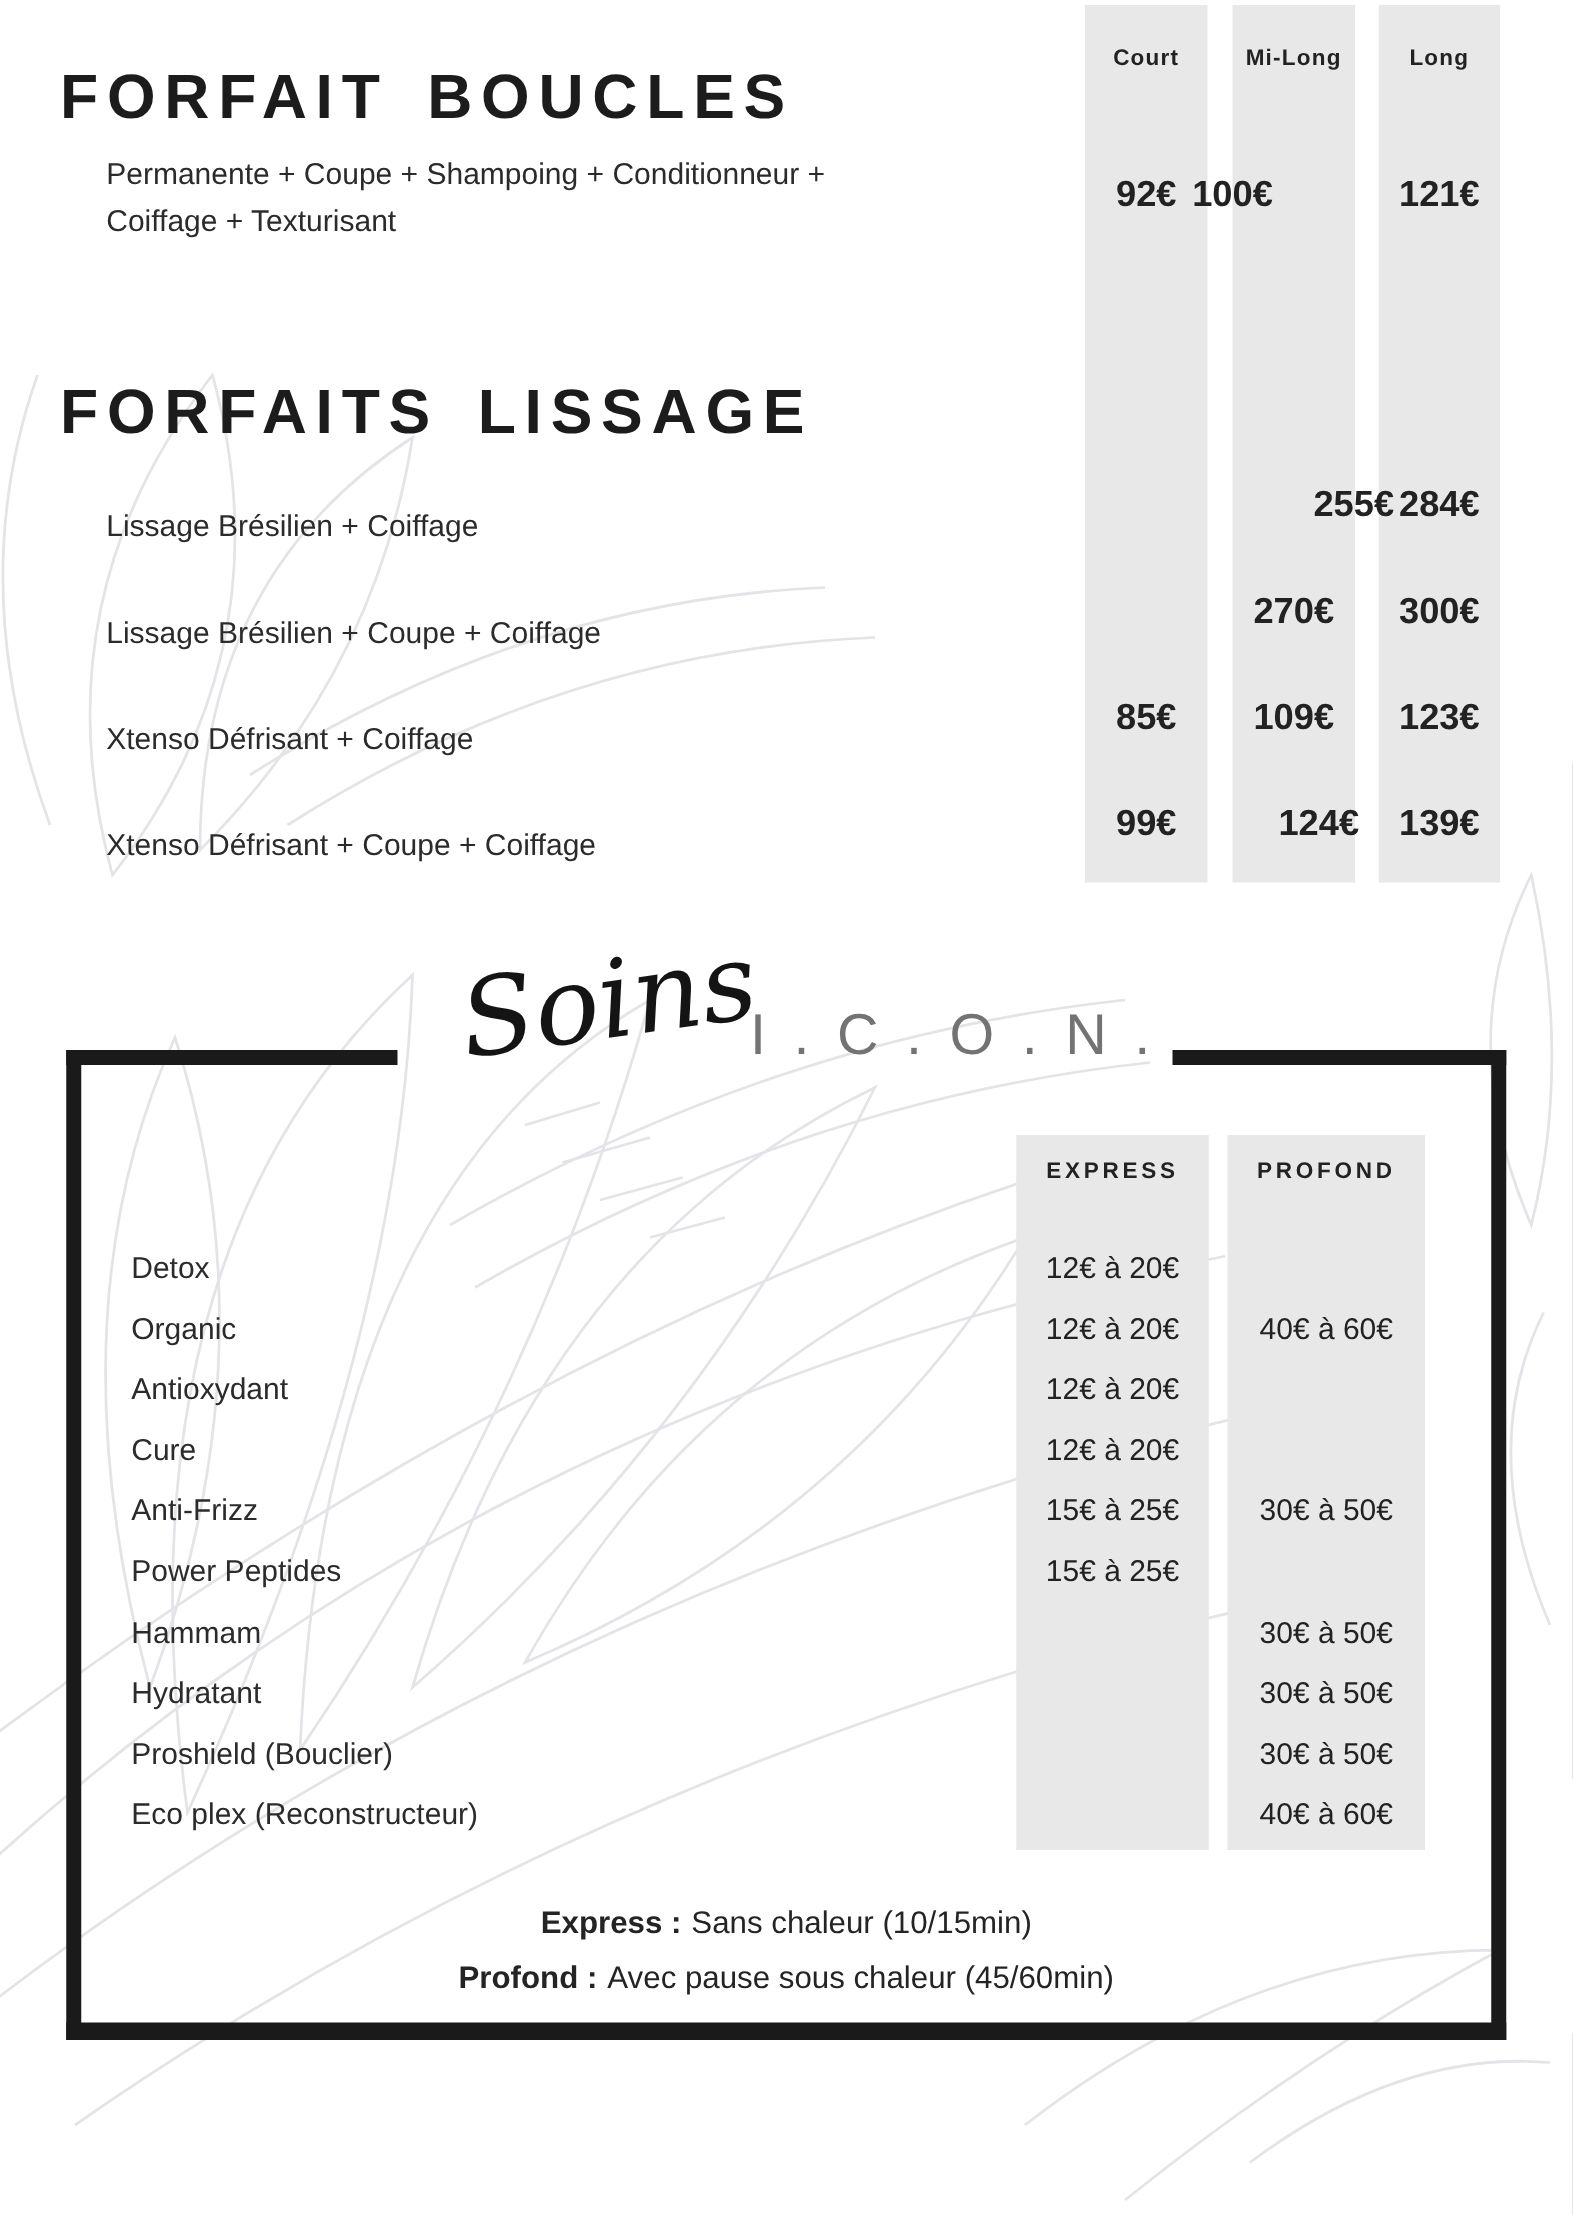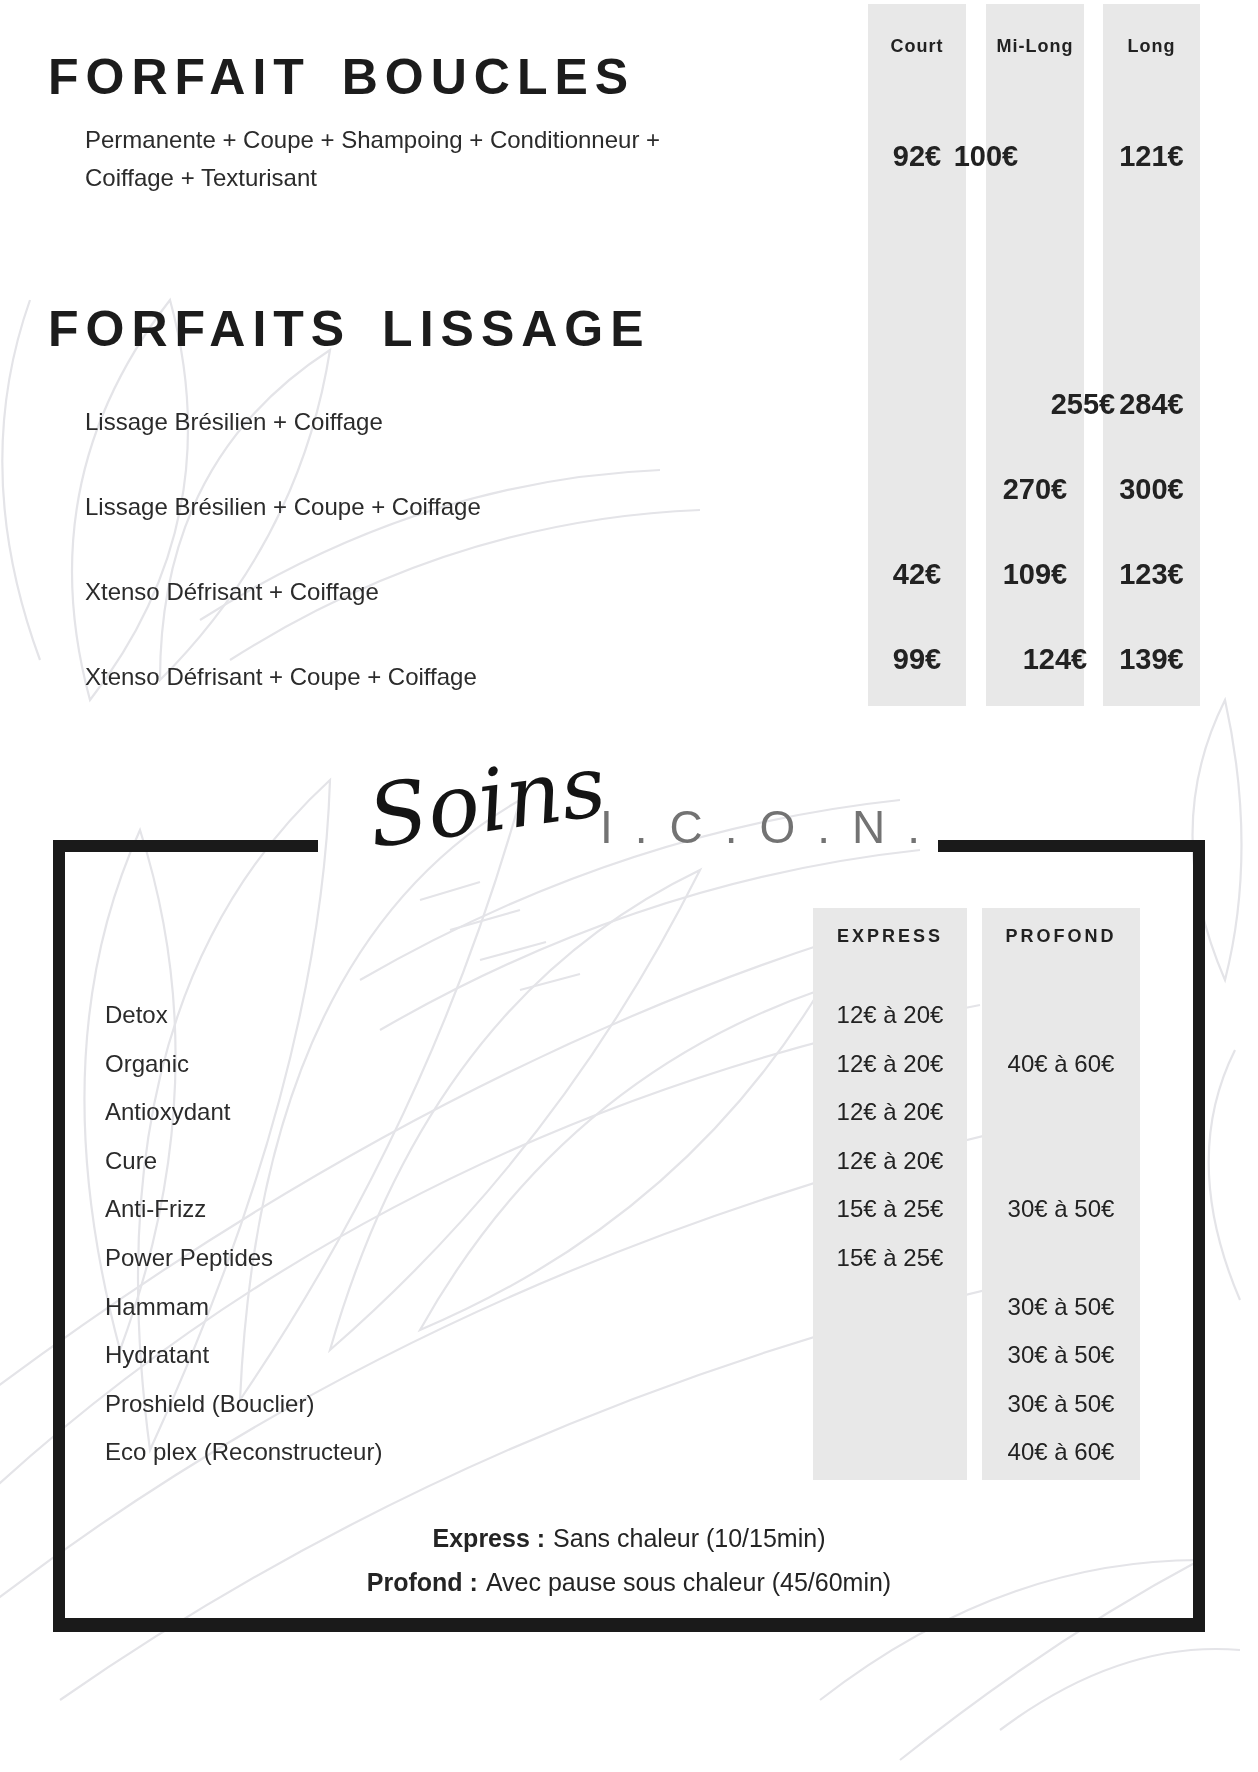--- a/index.html
+++ b/index.html
@@ -72,21 +72,21 @@
 
   <div class="heading" style="left:48px;top:300px;">FORFAITS LISSAGE</div>
   <div id="lissage-rows">
       <div class="ilabel" style="left: 85px; top: 408px;">Lissage Brésilien + Coiffage</div>
       <div class="price" style="left: 986px; top: 388px; width: 98px; padding-left: 48px;">255€</div>
       <div class="price" style="left: 1103px; top: 388px; width: 97px;">284€</div>
       <div class="ilabel" style="left: 85px; top: 493px;">Lissage Brésilien + Coupe + Coiffage</div>
       <div class="price" style="left: 986px; top: 473px; width: 98px;">270€</div>
       <div class="price" style="left: 1103px; top: 473px; width: 97px;">300€</div>
       <div class="ilabel" style="left: 85px; top: 578px;">Xtenso Défrisant + Coiffage</div>
-      <div class="price" style="left: 868px; top: 558px; width: 98px;">42€</div>
+      <div class="price" style="left: 868px; top: 558px; width: 98px;">85€</div>
       <div class="price" style="left: 986px; top: 558px; width: 98px;">109€</div>
       <div class="price" style="left: 1103px; top: 558px; width: 97px;">123€</div>
       <div class="ilabel" style="left: 85px; top: 663px;">Xtenso Défrisant + Coupe + Coiffage</div>
       <div class="price" style="left: 868px; top: 643px; width: 98px;">99€</div>
       <div class="price" style="left: 986px; top: 643px; width: 98px; padding-left: 20px;">124€</div>
       <div class="price" style="left: 1103px; top: 643px; width: 97px;">139€</div>
     </div>
 
   <div class="bseg" style="left:53px;top:840px;width:265px;height:12px;"></div>
   <div class="bseg" style="left:938px;top:840px;width:267px;height:12px;"></div>

